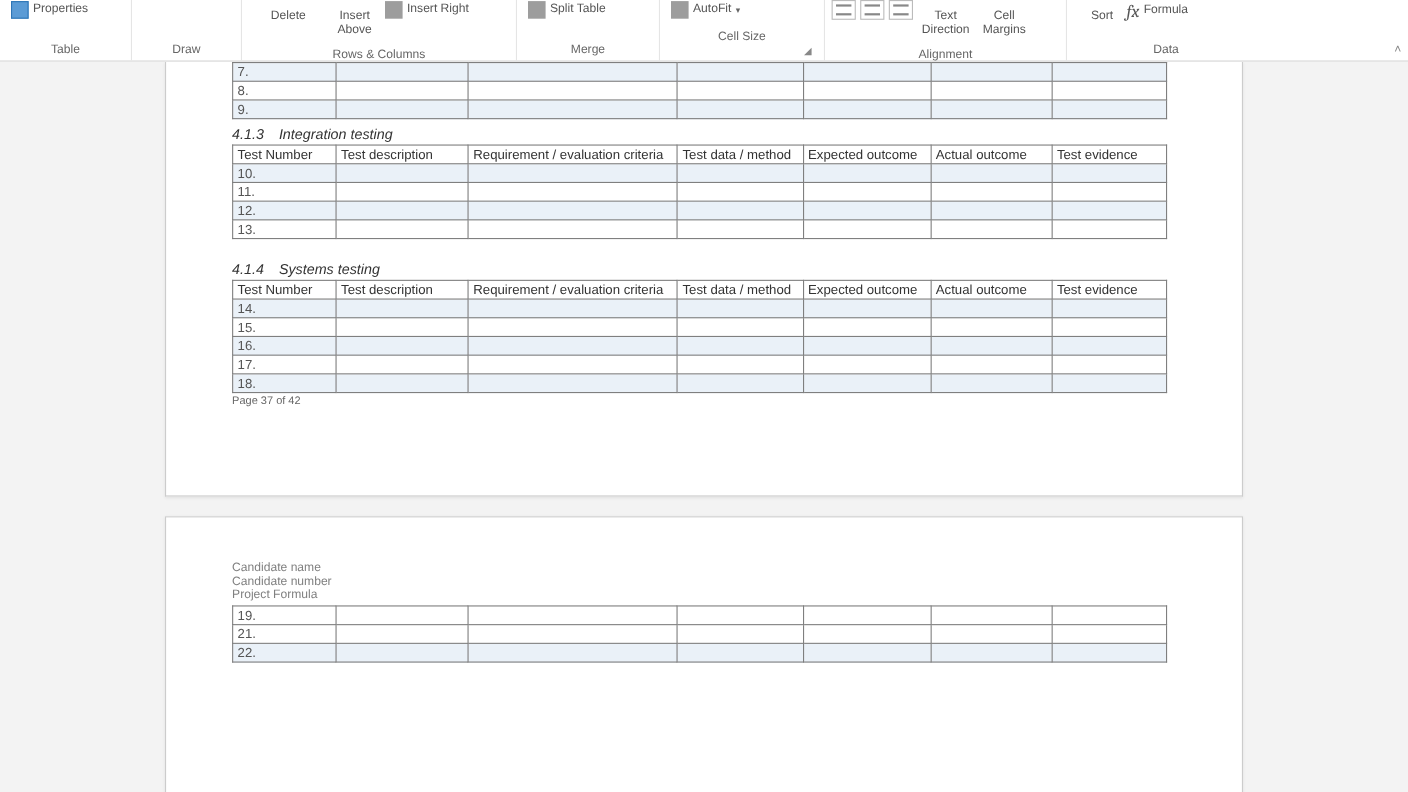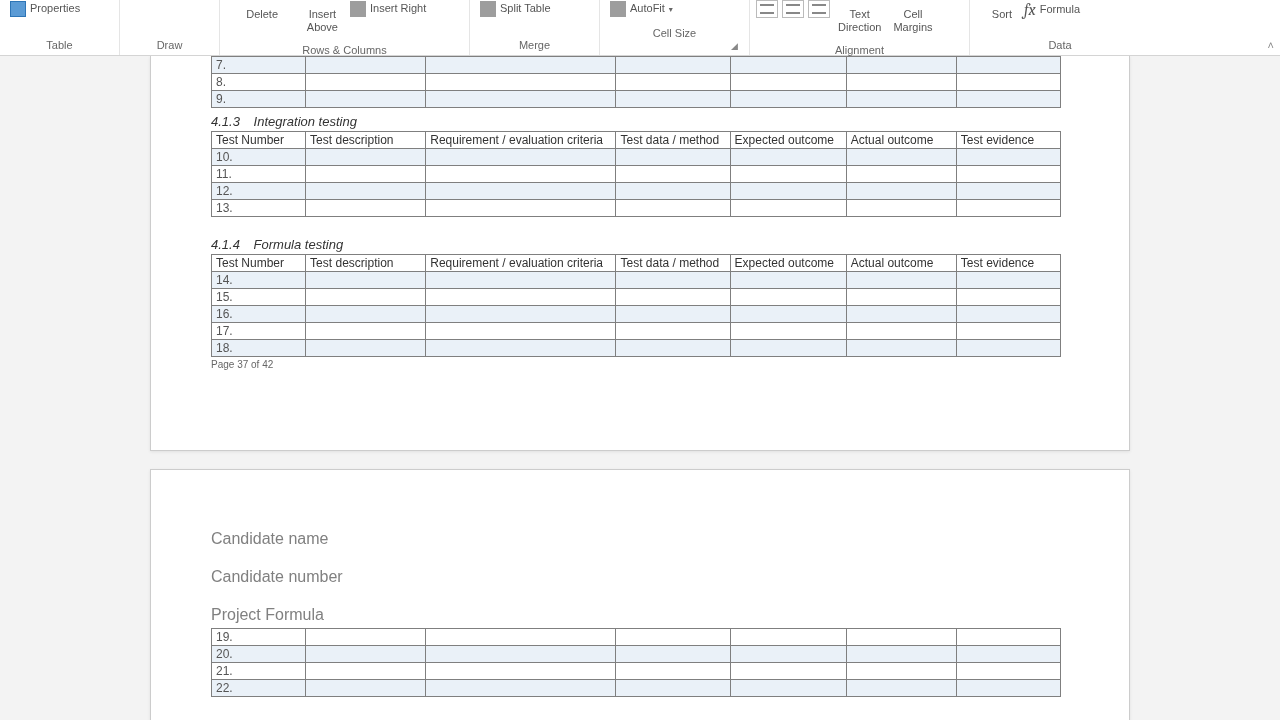--- a/index.html
+++ b/index.html
@@ -31,21 +31,21 @@
 tr.band td,tr.band th{background:#eaf1f8;}
 .col-num{width:94px;}
 .col-desc{width:120px;}
 .col-req{width:190px;}
 .col-data{width:114px;}
 .col-exp{width:116px;}
 .col-act{width:110px;}
 .col-evi{width:104px;}
 .rownum{text-align:right;font-size:10px;color:#555;}
 .page-footer{font-size:10px;color:#666;margin-top:2px;}
-.hdr-line{font-size:16px;color:#808080;margin-top:20px;}
+.hdr-line{font-size:11px;color:#808080;margin-top:0;}
 .page2-top-space{height:40px;}
 .align-icons{display:flex;gap:4px;}
 .align-icon{width:22px;height:18px;border:1px solid #bbb;position:relative;}
 .align-icon::before{content:"";position:absolute;left:3px;right:3px;top:3px;height:2px;background:#888;}
 .align-icon::after{content:"";position:absolute;left:3px;right:3px;bottom:3px;height:2px;background:#888;}
 </style>
 </head>
 <body>
 
 <div class="ribbon">
@@ -247,21 +247,21 @@
               <td>&nbsp;</td>
               <td>&nbsp;</td>
             </tr>
           </tbody>
       </table>
 
       <div style="height:14px;"></div>
 
       <div class="heading4">
         <span class="num">4.1.4</span>
-        <span>Formula testing</span>
+        <span>Systems testing</span>
       </div>
       <table class="doc-table">
         <colgroup>
             <col class="col-num">
             <col class="col-desc">
             <col class="col-req">
             <col class="col-data">
             <col class="col-exp">
             <col class="col-act">
             <col class="col-evi">
@@ -349,29 +349,20 @@
         <tbody id="rowsP2">
             <tr>
               <td class="rownum">19.</td>
               <td>&nbsp;</td>
               <td>&nbsp;</td>
               <td>&nbsp;</td>
               <td>&nbsp;</td>
               <td>&nbsp;</td>
               <td>&nbsp;</td>
             </tr>
-            <tr class="band">
-              <td class="rownum">20.</td>
-              <td>&nbsp;</td>
-              <td>&nbsp;</td>
-              <td>&nbsp;</td>
-              <td>&nbsp;</td>
-              <td>&nbsp;</td>
-              <td>&nbsp;</td>
-            </tr>
             <tr>
               <td class="rownum">21.</td>
               <td>&nbsp;</td>
               <td>&nbsp;</td>
               <td>&nbsp;</td>
               <td>&nbsp;</td>
               <td>&nbsp;</td>
               <td>&nbsp;</td>
             </tr>
             <tr class="band">

